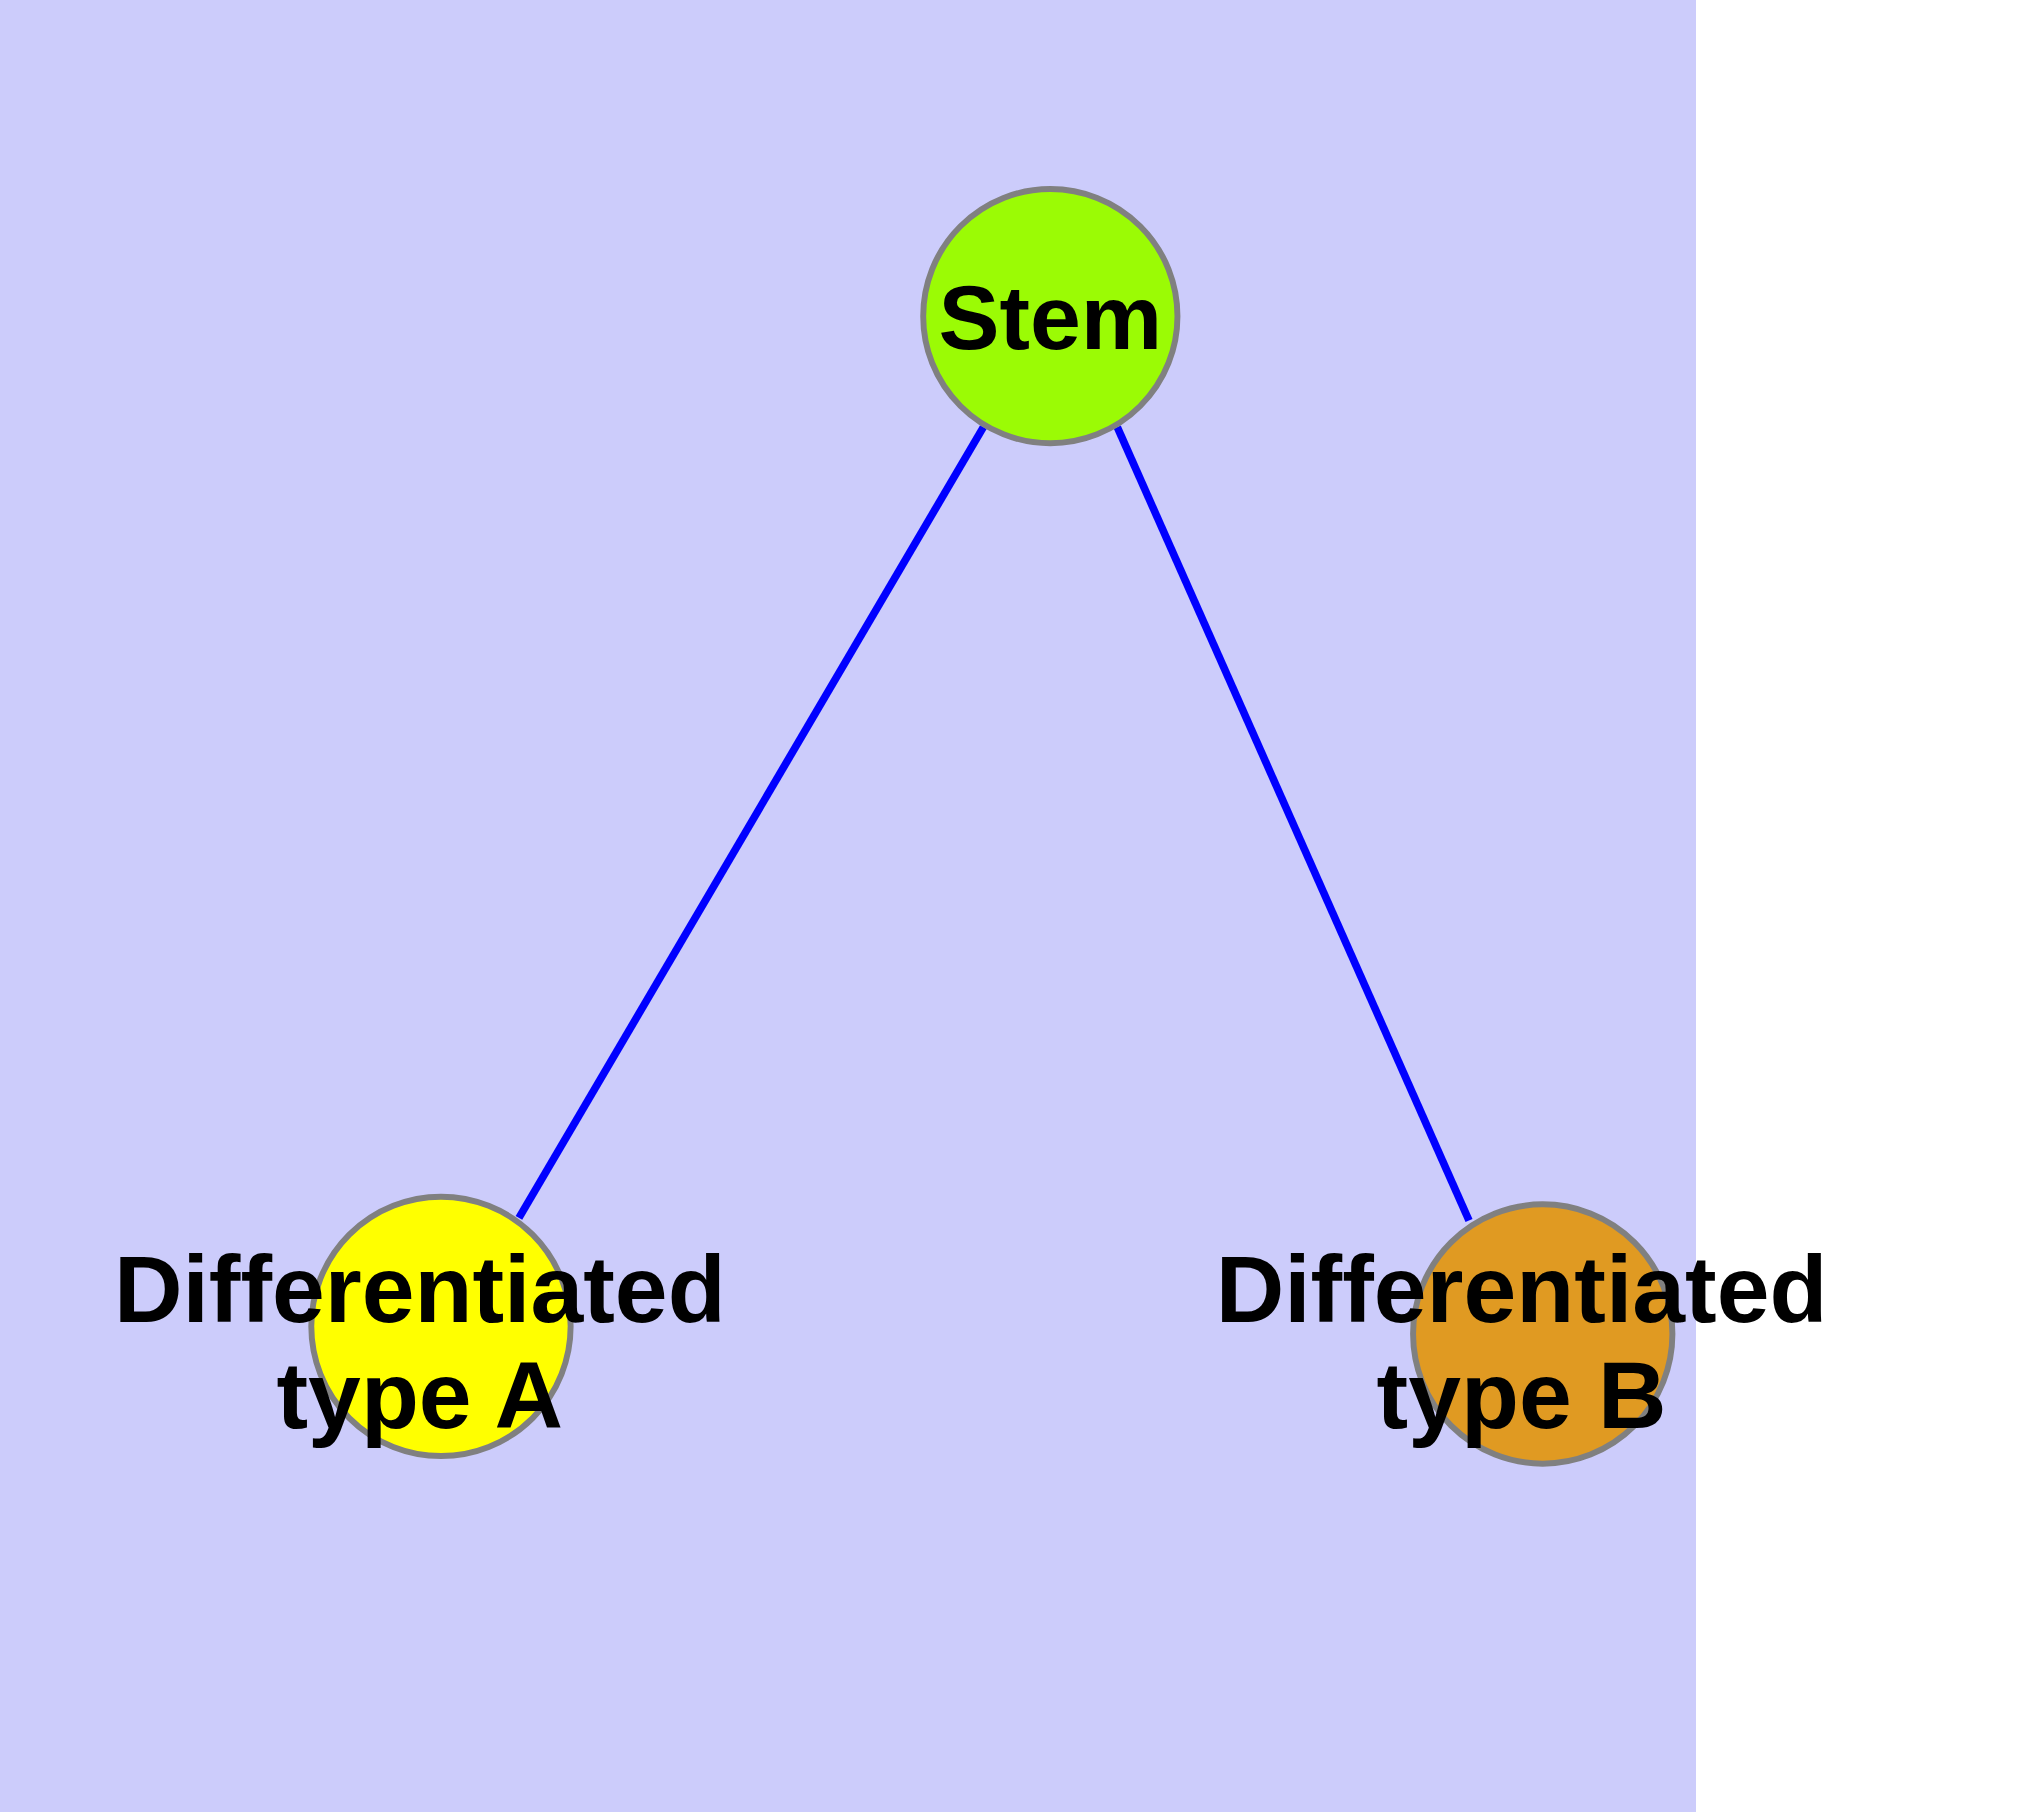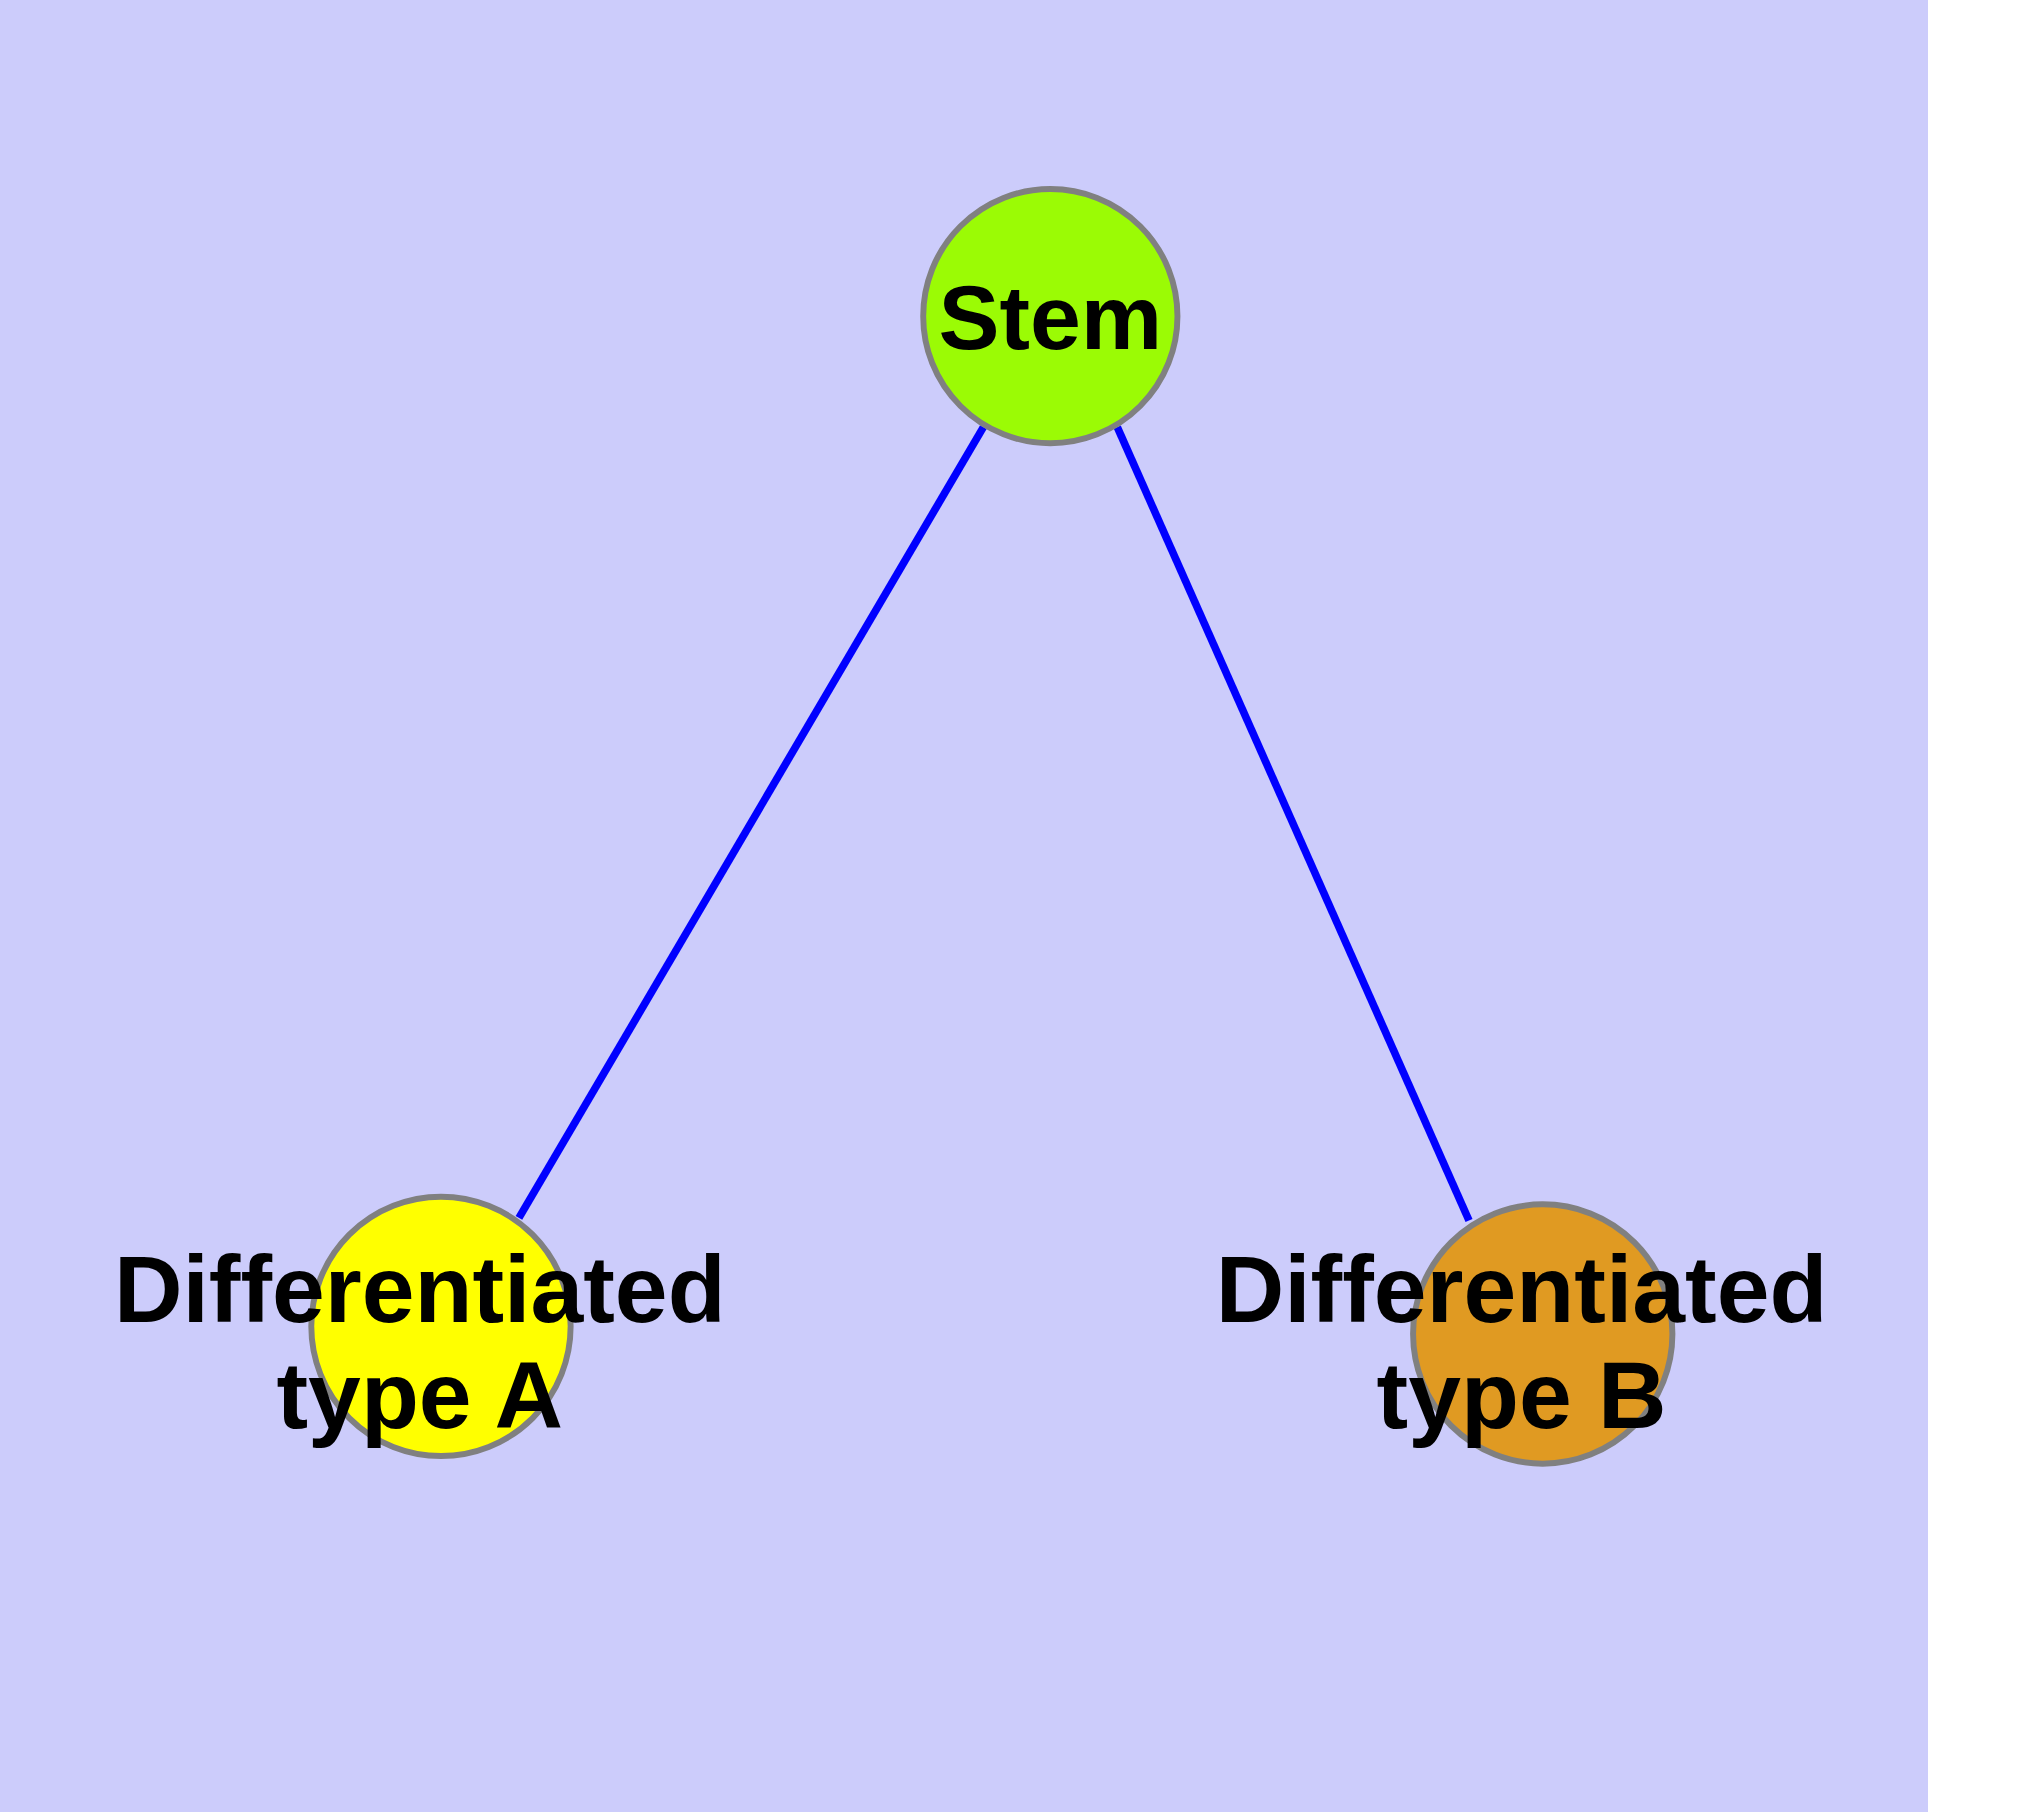--- a/index.html
+++ b/index.html
@@ -45,21 +45,21 @@
     dominant-baseline: alphabetic;
     paint-order: normal;
   }
   .node-label-stem {
     font-size: 108px;
   }
 </style>
 </head>
 <body style="width: 2021px; height: 1812px;">
 
-<div id="graph-canvas" style="width: 1928px; height: 1812px; background: rgb(204, 204, 251);">
+<div id="graph-canvas" style="width: 1696px; height: 1812px; background: rgb(204, 204, 251);">
   <svg id="graph-svg" viewBox="0 0 2384 2138" xmlns="http://www.w3.org/2000/svg" style="width: 2021px; height: 1812px;">
 
     <g id="edges-layer">
       <line class="edge-line" x1="1160" y1="504" x2="612" y2="1437" stroke="#0000ff" stroke-width="9"></line>
       <line class="edge-line" x1="1318" y1="504" x2="1733" y2="1440" stroke="#0000ff" stroke-width="9"></line>
     </g>
 
     <g id="nodes-layer">
       <circle class="node-circle" cx="1239" cy="373" r="150" fill="#9bfb05" stroke="#808080" stroke-width="7"></circle>
       <circle class="node-circle" cx="520" cy="1565" r="153" fill="#ffff00" stroke="#808080" stroke-width="7"></circle>

